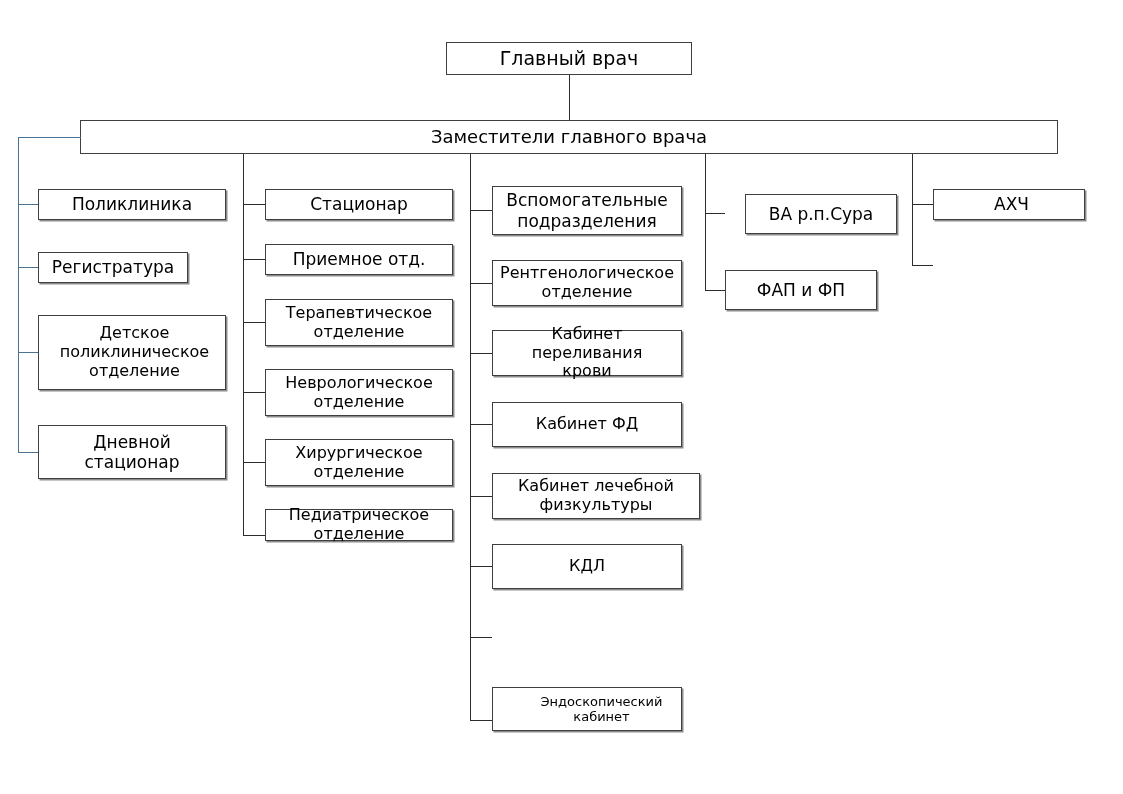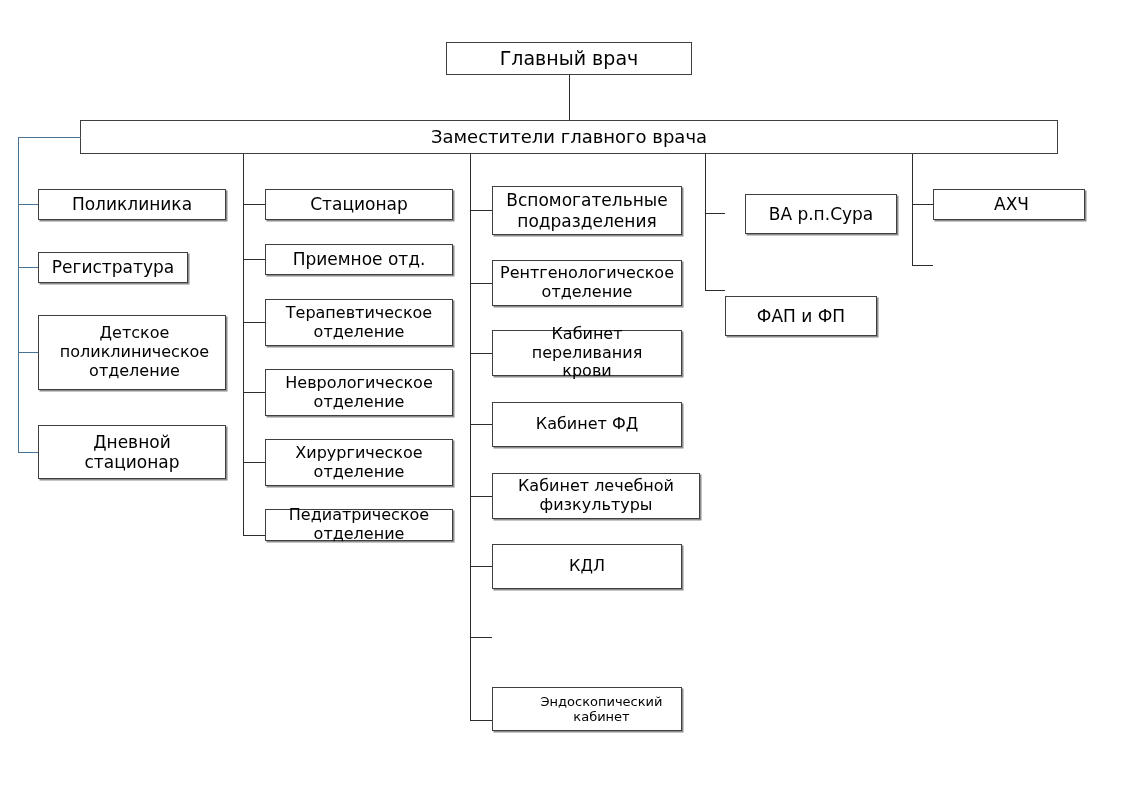--- a/index.html
+++ b/index.html
@@ -174,21 +174,21 @@
   </div>
 
   <div class="connector v" style="left:705px; top:154px; width:1px; height:137px;"></div>
 
   <div class="connector h" style="left:705px; top:213px; width:20px; height:1px;"></div>
   <div class="node fs-lg shadow" style="left:725px; top:194px; width:152px; height:40px;margin-left:20px;">
     <span>ВА р.п.Сура</span>
   </div>
 
   <div class="connector h" style="left:705px; top:290px; width:20px; height:1px;"></div>
-  <div class="node fs-lg shadow" style="left:725px; top:270px; width:152px; height:40px;margin-top:26px;">
+  <div class="node fs-lg shadow" style="left:725px; top:270px; width:152px; height:40px;">
     <span>ФАП и ФП</span>
   </div>
 
   <div class="connector v" style="left:912px; top:154px; width:1px; height:112px;"></div>
 
   <div class="connector h" style="left:912px; top:204px; width:21px; height:1px;"></div>
   <div class="node fs-lg shadow" style="left:933px; top:189px; width:152px; height:31px;padding-left:8px;">
     <span>АХЧ</span>
   </div>
 

